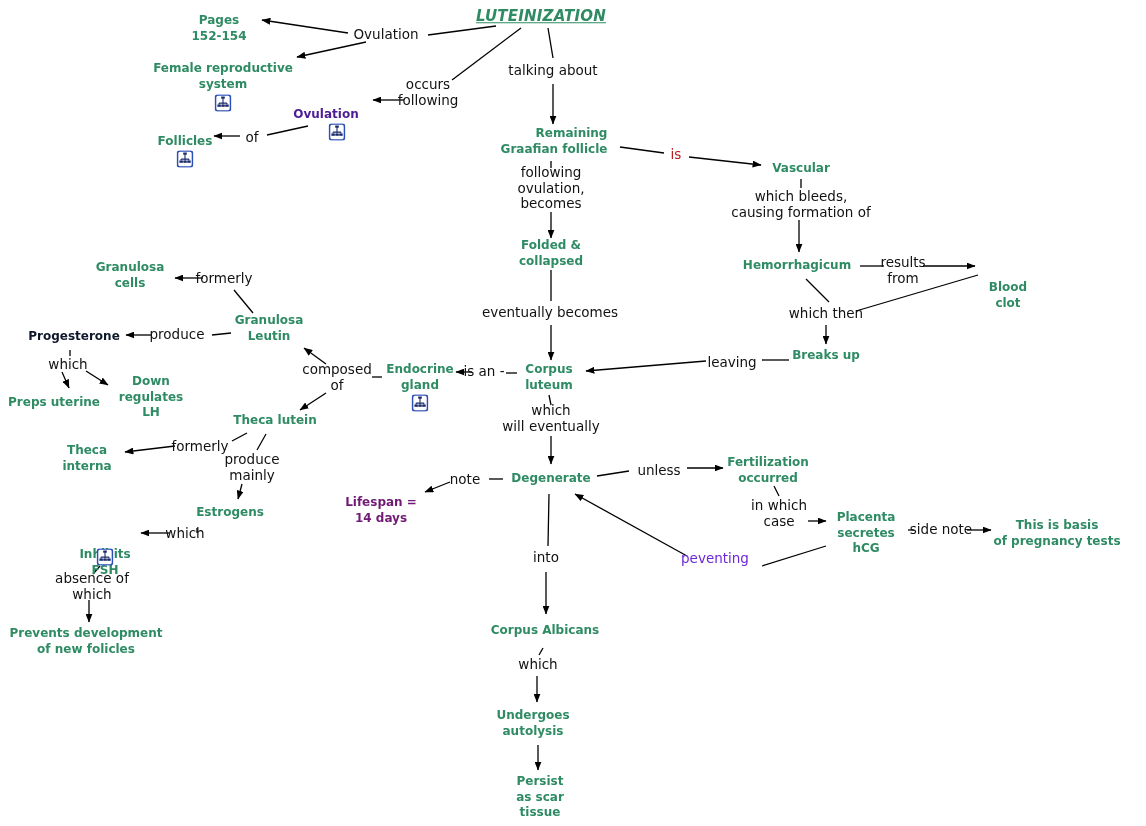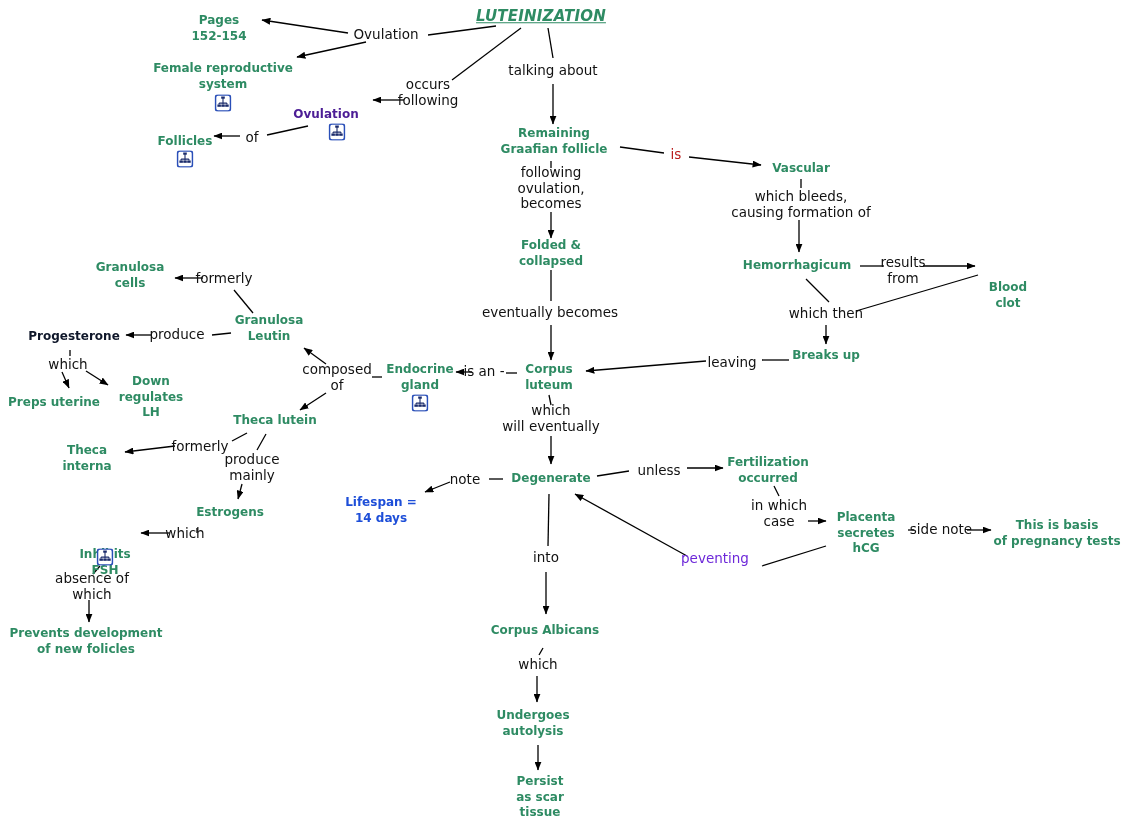--- a/index.html
+++ b/index.html
@@ -173,21 +173,21 @@
       <div class="childicon" style="left: 185px; top: 159px;">
         <svg viewBox="0 0 17 17" width="17" height="17">
           <rect x="1" y="0.5" width="15" height="16" rx="2.5" fill="#ffffff" stroke="#2a4fb8" stroke-width="1.6"></rect>
           <path d="M8.5 3.3 V6.2 M4.6 8.6 H12.4 M4.6 8.6 V10.1 M8.5 8.6 V10.1 M12.4 8.6 V10.1 M8.5 6.2 V8.6" stroke="#1b2b6b" stroke-width="1.1" fill="none"></path>
           <rect x="6.7" y="2" width="3.6" height="2.2" fill="#1b2b6b"></rect>
           <rect x="2.9" y="10" width="3.5" height="2.3" fill="#1b2b6b"></rect>
           <rect x="6.8" y="10" width="3.5" height="2.3" fill="#1b2b6b"></rect>
           <rect x="10.7" y="10" width="3.5" height="2.3" fill="#1b2b6b"></rect>
         </svg>
       </div>
-      <div class="concept" style="left: 554px; top: 141px; color: rgb(46, 139, 99);">Remaining
+      <div class="concept" style="left: 554px; top: 141px; color: rgb(46, 139, 99); text-align: right;">Remaining
 Graafian follicle</div>
       <div class="concept" style="left: 801px; top: 169px; color: rgb(46, 139, 99);">Vascular</div>
       <div class="concept" style="left: 797px; top: 266px; color: rgb(46, 139, 99);">Hemorrhagicum</div>
       <div class="concept" style="left: 1008px; top: 271px; color: rgb(46, 139, 99); margin-top: 24px;">Blood
 clot</div>
       <div class="concept" style="left: 551px; top: 253px; color: rgb(46, 139, 99);">Folded &amp;
 collapsed</div>
       <div class="concept" style="left: 826px; top: 356px; color: rgb(46, 139, 99);">Breaks up</div>
       <div class="concept" style="left: 130px; top: 275px; color: rgb(46, 139, 99);">Granulosa
 cells</div>
@@ -224,21 +224,21 @@
           <path d="M8.5 3.3 V6.2 M4.6 8.6 H12.4 M4.6 8.6 V10.1 M8.5 8.6 V10.1 M12.4 8.6 V10.1 M8.5 6.2 V8.6" stroke="#1b2b6b" stroke-width="1.1" fill="none"></path>
           <rect x="6.7" y="2" width="3.6" height="2.2" fill="#1b2b6b"></rect>
           <rect x="2.9" y="10" width="3.5" height="2.3" fill="#1b2b6b"></rect>
           <rect x="6.8" y="10" width="3.5" height="2.3" fill="#1b2b6b"></rect>
           <rect x="10.7" y="10" width="3.5" height="2.3" fill="#1b2b6b"></rect>
         </svg>
       </div>
       <div class="concept" style="left: 86px; top: 641px; color: rgb(46, 139, 99);">Prevents development
 of new folicles</div>
       <div class="concept" style="left: 551px; top: 479px; color: rgb(46, 139, 99);">Degenerate</div>
-      <div class="concept" style="left: 381px; top: 510px; color: #1d4ed8;">Lifespan =
+      <div class="concept" style="left: 381px; top: 510px; color: #701a75;">Lifespan =
 14 days</div>
       <div class="concept" style="left: 768px; top: 470px; color: rgb(46, 139, 99);">Fertilization
 occurred</div>
       <div class="concept" style="left: 866px; top: 533px; color: rgb(46, 139, 99);">Placenta
 secretes
 hCG</div>
       <div class="concept" style="left: 1057px; top: 533px; color: rgb(46, 139, 99);">This is basis
 of pregnancy tests</div>
       <div class="concept" style="left: 545px; top: 631px; color: rgb(46, 139, 99);">Corpus Albicans</div>
       <div class="concept" style="left: 533px; top: 723px; color: rgb(46, 139, 99);">Undergoes

